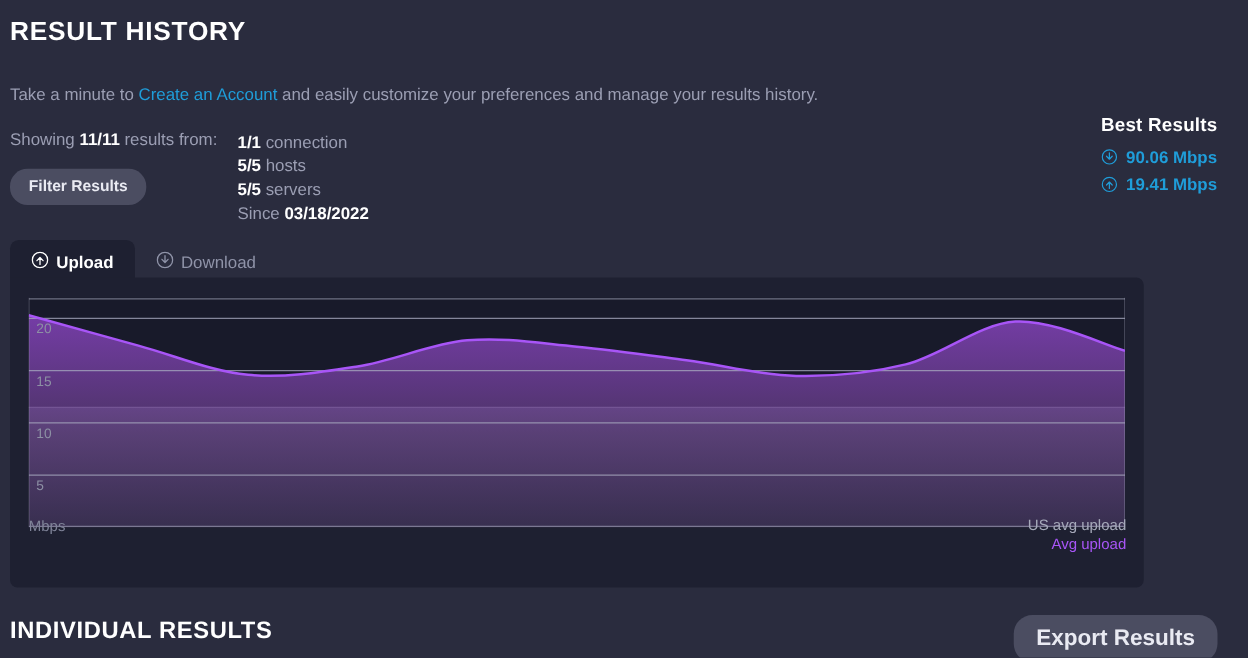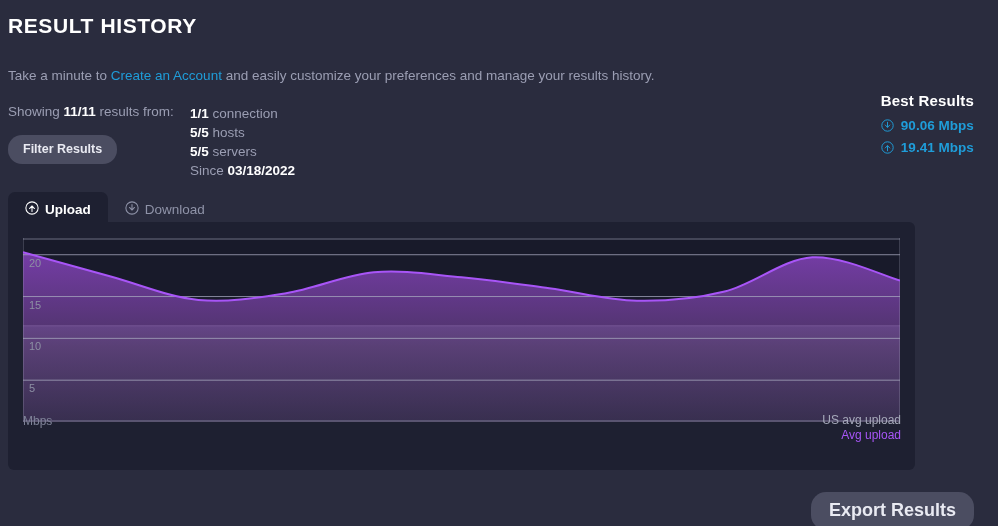--- a/index.html
+++ b/index.html
@@ -209,15 +209,16 @@
           <path d="M0 14.218181818181819 C14.616666666666667 18.26060606060606 58.46666666666667 30.52727272727272 87.7 38.47272727272727 C116.93333333333334 46.418181818181814 146.16666666666669 59.103030303030316 175.4 61.890909090909105 C204.63333333333333 64.67878787878789 233.86666666666662 59.79999999999999 263.09999999999997 55.19999999999999 C292.3333333333333 50.59999999999999 321.56666666666666 36.93939393939396 350.8 34.29090909090911 C380.03333333333336 31.642424242424266 409.26666666666665 36.660606060606064 438.5 39.30909090909091 C467.73333333333335 41.95757575757576 496.9666666666666 46.27878787878788 526.1999999999999 50.18181818181819 C555.4333333333333 54.08484848484849 584.6666666666666 62.16969696969698 613.9 62.727272727272734 C643.1333333333333 63.28484848484849 672.3666666666667 60.77575757575758 701.6 53.52727272727273 C730.8333333333334 46.27878787878788 760.0666666666667 21.048484848484858 789.3000000000001 19.23636363636365 C818.5333333333334 17.42424242424244 862.3833333333333 38.75151515151518 877 42.654545454545485" fill="none" stroke="#a855f7" stroke-width="2"></path>
         </svg>
     </div>
     <div class="axis-label" style="position:absolute;left:15px;top:192px;">Mbps</div>
     <div class="legend" style="position:absolute;right:14px;top:191px;">
       <div class="us">US avg upload</div>
       <div class="avg">Avg upload</div>
     </div>
   </div>
 
+  <div class="section-title">INDIVIDUAL RESULTS</div>
   <button class="export-btn">Export Results</button>
 
 </div>
 
 </body></html>

